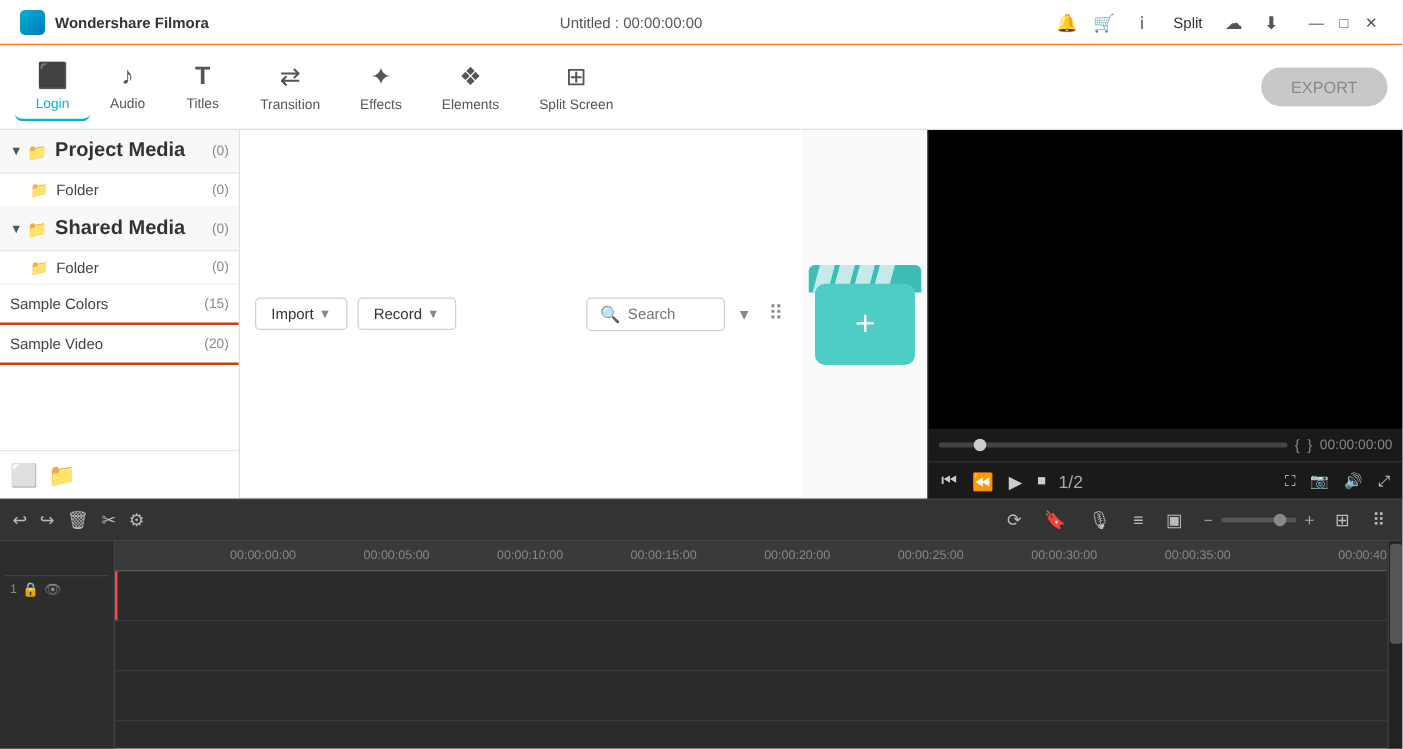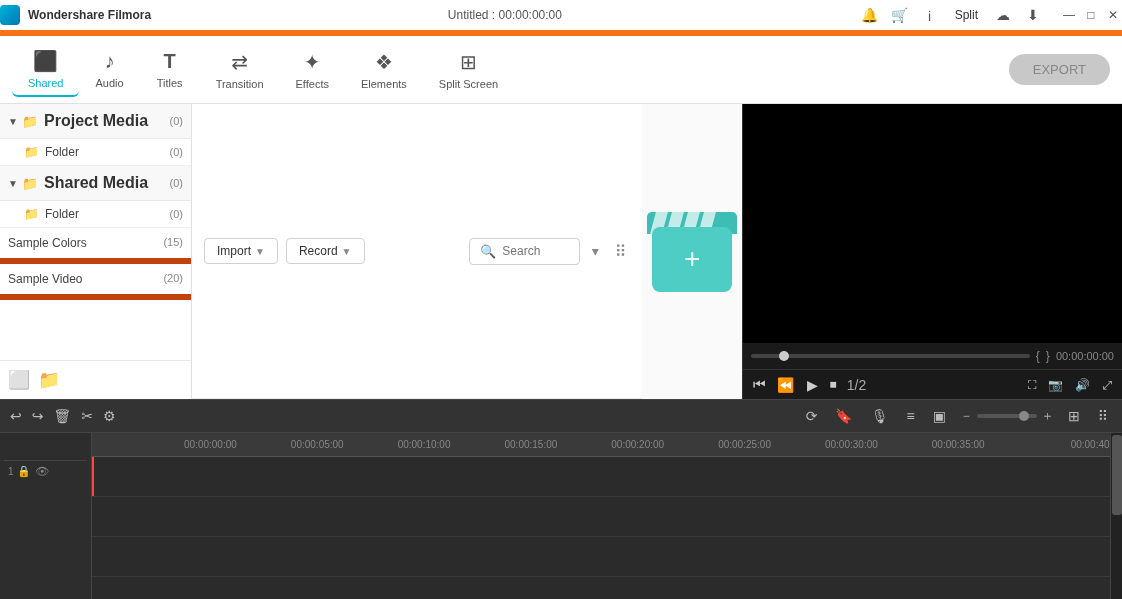--- a/index.html
+++ b/index.html
@@ -1,22 +1,22 @@
 <!DOCTYPE html>
 <html><head>
   <meta charset="utf-8">
   <style>
     * { box-sizing: border-box; margin: 0; padding: 0; }
     body { font-family: 'Segoe UI', Arial, sans-serif; font-size: 13px; background: #f0f0f0; overflow: hidden; width: 1122px; height: 599px; }
 
     
     .title-bar {
       display: flex; align-items: center; height: 36px;
-      background: #ffffff; border-bottom: 6px solid #f97316;
-      padding: 0 0; justify-content: space-between;
+      background: #ffffff; border-bottom: 1px solid #f97316;
+      padding: 0 16px; justify-content: space-between;
     }
     .title-bar-left { display: flex; align-items: center; gap: 8px; }
     .app-logo { width: 20px; height: 20px; background: linear-gradient(135deg, #00b4d8, #0077b6); border-radius: 4px; }
     .app-name { font-size: 12px; font-weight: 600; color: #333; }
     .title-bar-menu { display: flex; gap: 16px; }
     .menu-item { font-size: 12px; color: #333; cursor: pointer; padding: 2px 4px; }
     .title-bar-center { font-size: 12px; color: #555; }
     .title-bar-right { display: flex; align-items: center; gap: 8px; }
     .title-icon { width: 22px; height: 22px; display: flex; align-items: center; justify-content: center; cursor: pointer; color: #555; font-size: 14px; }
     .login-btn { font-size: 12px; color: #333; cursor: pointer; padding: 2px 6px; }
@@ -62,22 +62,22 @@
     .sidebar-section-header .sec-name { flex: 1; font-size: 16px; font-weight: 600; color: #333; }
     .sidebar-section-header .sec-count { font-size: 11px; color: #888; }
     .sidebar-item {
       display: flex; align-items: center; padding: 6px 8px 6px 24px;
       cursor: pointer; border-bottom: 1px solid #f0f0f0;
     }
     .sidebar-item .folder-icon { margin-right: 6px; color: #aaa; font-size: 12px; }
     .sidebar-item .item-name { flex: 1; font-size: 12px; color: #444; }
     .sidebar-item .item-count { font-size: 11px; color: #888; }
     .sidebar-standalone {
-      display: flex; align-items: flex-start; padding: 8px 8px;
-      cursor: pointer; border-bottom: 6px solid #c2410c;
+      display: flex; align-items: center; padding: 8px 8px;
+      cursor: pointer; border-bottom: 2px solid #c2410c;
     }
     .sidebar-standalone .item-name { flex: 1; font-size: 12px; color: #444; }
     .sidebar-standalone .item-count { font-size: 11px; color: #888; }
     .sidebar-bottom { display: flex; gap: 8px; padding: 8px; margin-top: auto; border-top: 1px solid #e8e8e8; }
     .sidebar-bottom-btn { font-size: 18px; color: #888; cursor: pointer; }
 
     
     .content-area {
       flex: 1; display: flex; flex-direction: row; background: #fafafa;
     }
@@ -213,21 +213,21 @@
       <div class="win-btn">—</div>
       <div class="win-btn">□</div>
       <div class="win-btn close">✕</div>
     </div>
   </div>
 </div>
 
 <div class="toolbar">
   <div class="toolbar-item active" style="border-bottom: 2px solid rgb(0, 180, 216);">
     <span class="t-icon" style="color: rgb(0, 180, 216);">⬛</span>
-    <span class="t-label" style="color: rgb(0, 180, 216);">Shared</span>
+    <span class="t-label" style="color: rgb(0, 180, 216);">Login</span>
   </div>
   <div class="toolbar-item">
     <span class="t-icon">♪</span>
     <span class="t-label">Audio</span>
   </div>
   <div class="toolbar-item">
     <span class="t-icon" style="font-weight:bold;">T</span>
     <span class="t-label">Titles</span>
   </div>
   <div class="toolbar-item">

